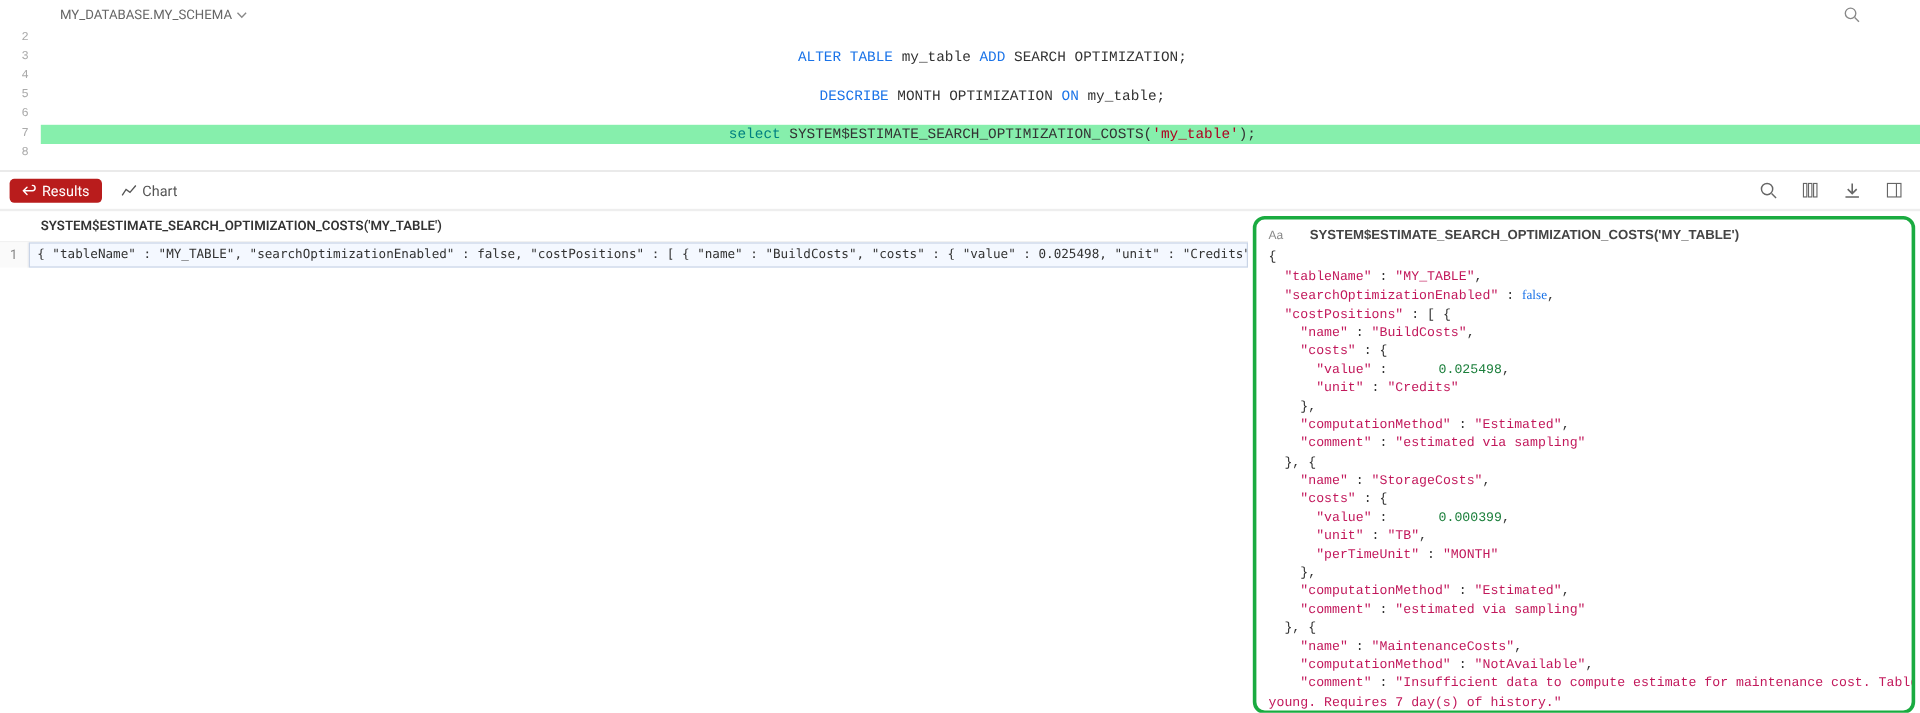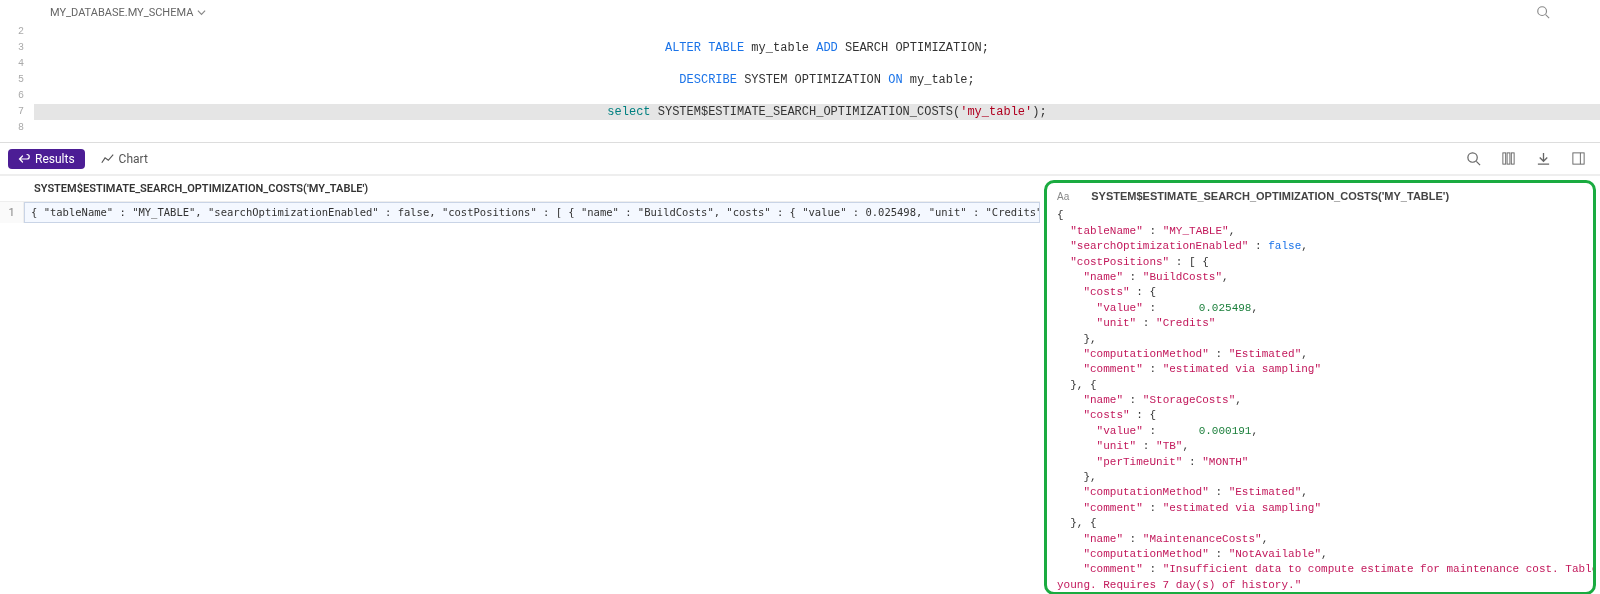--- a/index.html
+++ b/index.html
@@ -49,36 +49,36 @@
     color: #aaa;
     flex-shrink: 0;
     font-size: 10px;
   }
   .code {
     flex: 1;
     padding-left: 20px;
     white-space: pre;
     text-align: center;
   }
-  .line.highlight .code { background: #e5e5e5; }
+  .line.highlight .code { background: #86efac; }
   .kw-blue { color: #1a73e8; }
   .kw-teal { color: #008080; }
   .plain { color: #333; }
   .str-red { color: #b00020; }
 
   .results-bar {
     display: flex;
     align-items: center;
     padding: 4px 8px;
     border-top: 1px solid #ddd;
     border-bottom: 1px solid #eee;
     gap: 8px;
   }
   .results-btn {
-    background: #4c1d95;
+    background: #b91c1c;
     color: #fff;
     border-radius: 4px;
     padding: 3px 10px;
     display: flex;
     align-items: center;
     gap: 5px;
     font-size: 12px;
     cursor: pointer;
   }
   .chart-btn {
@@ -164,21 +164,21 @@
     margin-bottom: 4px;
     font-family: -apple-system, sans-serif;
     font-size: 11px;
   }
   .aa-icon { color: #888; font-size: 10px; font-weight: 400; }
   .json-block { white-space: pre; }
   .j-brace { color: #333; }
   .j-key { color: #c2185b; }
   .j-str { color: #c2185b; }
   .j-num { color: #1b7f3b; padding-left: 36px; }
-  .j-bool { color: #1a73e8; }
+  .j-bool { color: #1a73e8; font-family: Liberation Serif, serif; }
   svg { display: block; }
 </style>
 </head>
 <body>
 
 <div class="top-bar">
   <div class="breadcrumb">
     <span>MY_DATABASE.MY_SCHEMA</span>
     <span>
       <svg width="9" height="9" viewBox="0 0 10 10">
@@ -202,21 +202,21 @@
     <div class="line">
       <div class="gutter">3</div>
       <div class="code"><span class="kw-blue">ALTER TABLE</span><span class="plain"> my_table </span><span class="kw-blue">ADD</span><span class="plain"> SEARCH OPTIMIZATION;</span></div>
     </div>
     <div class="line">
       <div class="gutter">4</div>
       <div class="code"></div>
     </div>
     <div class="line">
       <div class="gutter">5</div>
-      <div class="code"><span class="kw-blue">DESCRIBE</span><span class="plain"> SYSTEM OPTIMIZATION </span><span class="kw-blue">ON</span><span class="plain"> my_table;</span></div>
+      <div class="code"><span class="kw-blue">DESCRIBE</span><span class="plain"> MONTH OPTIMIZATION </span><span class="kw-blue">ON</span><span class="plain"> my_table;</span></div>
     </div>
     <div class="line">
       <div class="gutter">6</div>
       <div class="code"></div>
     </div>
     <div class="line highlight">
       <div class="gutter">7</div>
       <div class="code"><span class="kw-teal">select</span><span class="plain"> SYSTEM$ESTIMATE_SEARCH_OPTIMIZATION_COSTS(</span><span class="str-red">'my_table'</span><span class="plain">);</span></div>
     </div>
     <div class="line">
@@ -291,21 +291,21 @@
     <span class="j-key">"name"</span> : <span class="j-str">"BuildCosts"</span>,
     <span class="j-key">"costs"</span> : <span class="j-brace">{</span>
       <span class="j-key">"value"</span> : <span class="j-num">0.025498</span>,
       <span class="j-key">"unit"</span> : <span class="j-str">"Credits"</span>
     <span class="j-brace">}</span>,
     <span class="j-key">"computationMethod"</span> : <span class="j-str">"Estimated"</span>,
     <span class="j-key">"comment"</span> : <span class="j-str">"estimated via sampling"</span>
   <span class="j-brace">}, {</span>
     <span class="j-key">"name"</span> : <span class="j-str">"StorageCosts"</span>,
     <span class="j-key">"costs"</span> : <span class="j-brace">{</span>
-      <span class="j-key">"value"</span> : <span class="j-num">0.000191</span>,
+      <span class="j-key">"value"</span> : <span class="j-num">0.000399</span>,
       <span class="j-key">"unit"</span> : <span class="j-str">"TB"</span>,
       <span class="j-key">"perTimeUnit"</span> : <span class="j-str">"MONTH"</span>
     <span class="j-brace">}</span>,
     <span class="j-key">"computationMethod"</span> : <span class="j-str">"Estimated"</span>,
     <span class="j-key">"comment"</span> : <span class="j-str">"estimated via sampling"</span>
   <span class="j-brace">}, {</span>
     <span class="j-key">"name"</span> : <span class="j-str">"MaintenanceCosts"</span>,
     <span class="j-key">"computationMethod"</span> : <span class="j-str">"NotAvailable"</span>,
     <span class="j-key">"comment"</span> : <span class="j-str">"Insufficient data to compute estimate for maintenance cost. Table is too
 young. Requires 7 day(s) of history."</span>

